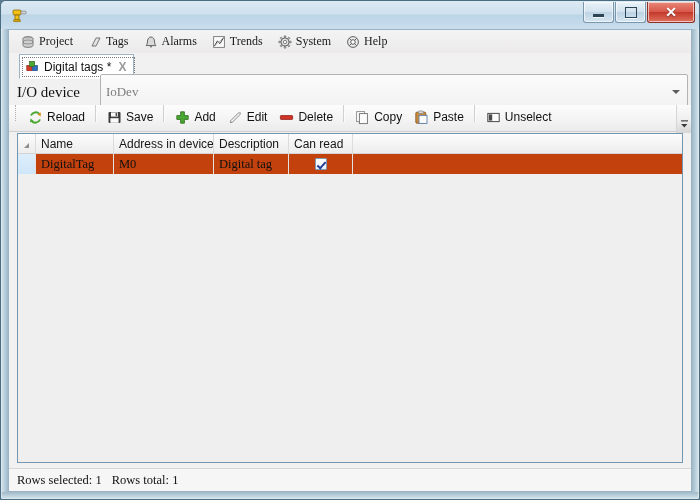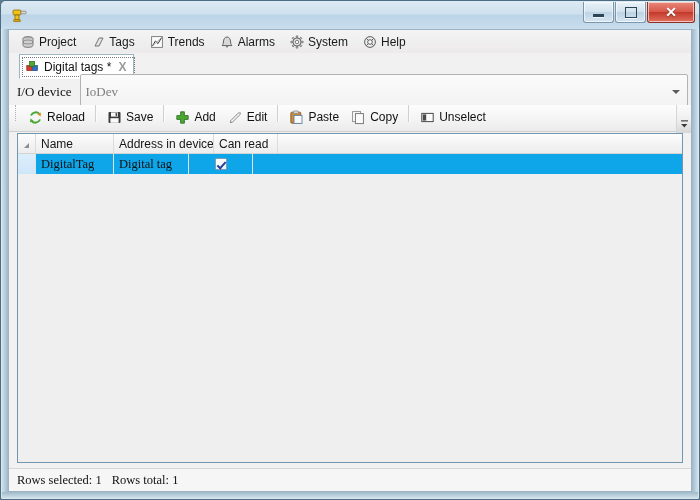--- a/index.html
+++ b/index.html
@@ -98,21 +98,21 @@
     border-bottom: 1px solid #d5d5d5;
     display: flex; align-items: center;
     padding-left: 6px;
   }
   .menu-item {
     display: flex; align-items: center; gap: 4px;
     height: 21px; padding: 0 9px 0 6px;
     font-size: 12px; color: #1a1a1a;
     cursor: default;
   }
-  .menu-item .mlabel { white-space: nowrap; }
+  .menu-item .mlabel { white-space: nowrap; font-family: Liberation Serif, serif; }
 
   
   #tabstrip {
     position: absolute; left: 0; top: 23px; right: 0; height: 26px;
     background: #f1f1f1;
     border-bottom: 1px solid #9bb3c2;
   }
   #tab-active {
     position: absolute; left: 10px; top: 1px;
     height: 25px; box-sizing: border-box;
@@ -136,21 +136,21 @@
 
   
   #devicebar {
     position: absolute; left: 0; top: 49px; right: 0; height: 26px;
     background: #f1f1f1;
     display: flex; align-items: center;
     padding-left: 8px;
   }
   #device-label {
     font-family: "Liberation Serif", serif;
-    font-size: 13px; color: #111; margin-right: 8px;
+    font-size: 15px; color: #111; margin-right: 20px;
     white-space: nowrap;
   }
   #device-combo {
     flex: 1; margin-right: 3px; height: 36px;
     box-sizing: border-box;
     border: 1px solid #b3b3b3;
     background: linear-gradient(to bottom, #fbfbfb, #f2f2f2);
     border-radius: 2px;
     display: flex; align-items: center;
     position: relative;
@@ -238,21 +238,21 @@
     background: #ffffff;
     border-bottom: 1px solid #e2e2e2;
   }
   .dcell {
     box-sizing: border-box;
     border-right: 1px solid #e2e2e2;
     display: flex; align-items: center;
     padding-left: 5px;
     font-family: "Liberation Serif", serif;
     font-size: 12.5px; color: #111;
-    background: #0ea5e9;
+    background: #c2410c;
     white-space: nowrap; overflow: hidden;
   }
   .dcell.rowheader {
     background: linear-gradient(to bottom, #ddeefb, #cfe6fa);
     padding: 0;
   }
   .dcell.center { justify-content: center; padding-left: 0; }
   .chk {
     width: 12px; height: 12px; box-sizing: border-box;
     border: 1px solid #7f9db9;
@@ -336,36 +336,36 @@
           <svg width="14" height="14" viewBox="0 0 14 14">
             <path d="M4 11 L8 3 L12 3 L8 11 Z" fill="#e4e4e4" stroke="#6a6a6a" stroke-width="0.9"></path>
           </svg>
         </span>
         <span class="mlabel">Tags</span>
       </div>
 
       <div class="menu-item">
         <span class="ico">
           <svg width="14" height="14" viewBox="0 0 14 14">
+            <path d="M7 2 C4.6 2 3.6 4.2 3.4 7 C3.3 9 2.6 10 2.2 10.6 H11.8 C11.4 10 10.7 9 10.6 7 C10.4 4.2 9.4 2 7 2 Z" fill="#d9d9d9" stroke="#555" stroke-width="0.9"></path>
+            <rect x="6.3" y="11" width="1.4" height="1.4" fill="#555"></rect>
+          </svg>
+        </span>
+        <span class="mlabel">Alarms</span>
+      </div>
+
+      <div class="menu-item">
+        <span class="ico">
+          <svg width="14" height="14" viewBox="0 0 14 14">
             <rect x="1.6" y="1.6" width="10.8" height="10.8" fill="#fafafa" stroke="#777" stroke-width="0.9"></rect>
             <path d="M2.4 11 L5.4 6 L8 8.6 L11.6 2.6" fill="none" stroke="#3a3a3a" stroke-width="1"></path>
             <path d="M2.4 11 L11.6 2.6" stroke="#9a9a9a" stroke-width="0.7"></path>
           </svg>
         </span>
         <span class="mlabel">Trends</span>
-      </div>
-
-      <div class="menu-item">
-        <span class="ico">
-          <svg width="14" height="14" viewBox="0 0 14 14">
-            <path d="M7 2 C4.6 2 3.6 4.2 3.4 7 C3.3 9 2.6 10 2.2 10.6 H11.8 C11.4 10 10.7 9 10.6 7 C10.4 4.2 9.4 2 7 2 Z" fill="#d9d9d9" stroke="#555" stroke-width="0.9"></path>
-            <rect x="6.3" y="11" width="1.4" height="1.4" fill="#555"></rect>
-          </svg>
-        </span>
-        <span class="mlabel">Alarms</span>
       </div>
 
       <div class="menu-item">
         <span class="ico">
           <svg width="14" height="14" viewBox="0 0 14 14">
             <g fill="#b5b5b5" stroke="#666" stroke-width="0.7">
               <rect x="6.2" y="0.8" width="1.6" height="12.4" rx="0.4"></rect>
               <rect x="0.8" y="6.2" width="12.4" height="1.6" rx="0.4"></rect>
               <rect x="6.2" y="0.8" width="1.6" height="12.4" rx="0.4" transform="rotate(45 7 7)"></rect>
               <rect x="6.2" y="0.8" width="1.6" height="12.4" rx="0.4" transform="rotate(-45 7 7)"></rect>
@@ -453,41 +453,49 @@
       <div class="tb-btn">
         <span class="ico">
           <svg width="15" height="15" viewBox="0 0 15 15">
             <path d="M2.4 12.6 L12.4 2.6" stroke="#888" stroke-width="1"></path>
             <path d="M2.4 12.6 L4.4 12.2 L12.6 4 L11 2.4 L2.8 10.6 Z" fill="#f7f7f7" stroke="#7a7a7a" stroke-width="0.9"></path>
           </svg>
         </span>
         <span>Edit</span>
       </div>
 
+      <div class="tb-btn">
+        <span class="ico">
+          <svg width="15" height="15" viewBox="0 0 15 15">
+            <rect x="1.4" y="5.6" width="12.2" height="3.8" rx="0.6" fill="#d3342a" stroke="#8e2217" stroke-width="0.8"></rect>
+          </svg>
+        </span>
+        <span>Delete</span>
+      </div>
       <div class="tb-sep"></div>
+
+      <div class="tb-btn">
+        <span class="ico">
+          <svg width="15" height="15" viewBox="0 0 15 15">
+            <rect x="1.6" y="1.6" width="8" height="10" fill="#fbfbfb" stroke="#8a8a8a" stroke-width="0.9"></rect>
+            <rect x="4.4" y="3.6" width="8" height="10" fill="#fbfbfb" stroke="#6f6f6f" stroke-width="0.9"></rect>
+          </svg>
+        </span>
+        <span>Copy</span>
+      </div>
 
       <div class="tb-btn">
         <span class="ico">
           <svg width="15" height="15" viewBox="0 0 15 15">
             <rect x="1.8" y="2.2" width="10" height="11" rx="1" fill="#c98b3e" stroke="#7d5219" stroke-width="0.8"></rect>
             <rect x="4.4" y="1" width="5" height="2.4" rx="0.5" fill="#dedede" stroke="#7d7d7d" stroke-width="0.7"></rect>
             <rect x="5" y="5.4" width="8" height="8" fill="#fbfbfb" stroke="#5f7fa8" stroke-width="0.9"></rect>
           </svg>
         </span>
         <span>Paste</span>
-      </div>
-
-      <div class="tb-btn">
-        <span class="ico">
-          <svg width="15" height="15" viewBox="0 0 15 15">
-            <rect x="1.6" y="1.6" width="8" height="10" fill="#fbfbfb" stroke="#8a8a8a" stroke-width="0.9"></rect>
-            <rect x="4.4" y="3.6" width="8" height="10" fill="#fbfbfb" stroke="#6f6f6f" stroke-width="0.9"></rect>
-          </svg>
-        </span>
-        <span>Copy</span>
       </div>
       <div class="tb-sep"></div>
 
       <div class="tb-btn">
         <span class="ico">
           <svg width="15" height="15" viewBox="0 0 15 15">
             <rect x="1.8" y="3.4" width="11.4" height="8.2" fill="#fbfbfb" stroke="#4a4a4a" stroke-width="1"></rect>
             <rect x="2.8" y="4.4" width="3.4" height="6.2" fill="#4a4a4a"></rect>
           </svg>
         </span>
@@ -504,27 +512,29 @@
       </div>
     </div>
 
     <div id="grid">
       <div id="grid-header">
         <div class="hcell corner" style="width:18px">
           <span class="corner-tri"></span>
         </div>
         <div class="hcell" style="width:78px">Name</div>
         <div class="hcell" style="width:100px">Address in device</div>
+        <div class="hcell" style="width:75px">Description</div>
         <div class="hcell" style="width:64px">Can read</div>
         <div class="hcell" style="flex:1; border-right:none"></div>
       </div>
 
       <div id="grid-row">
         <div class="dcell rowheader" style="width:18px"></div>
         <div class="dcell" style="width:78px">DigitalTag</div>
+        <div class="dcell" style="width:100px">M0</div>
         <div class="dcell" style="width:75px">Digital tag</div>
         <div class="dcell center" style="width:64px">
           <span class="chk"></span>
         </div>
         <div class="dcell" style="flex:1; border-right:none"></div>
       </div>
 
       <div id="grid-empty"></div>
     </div>
 

